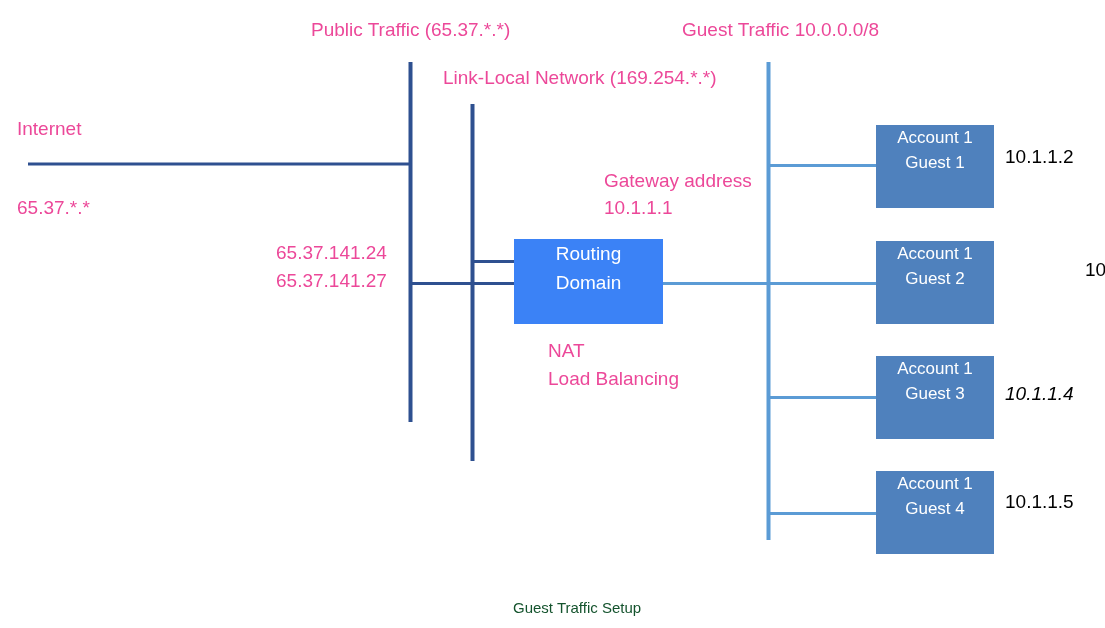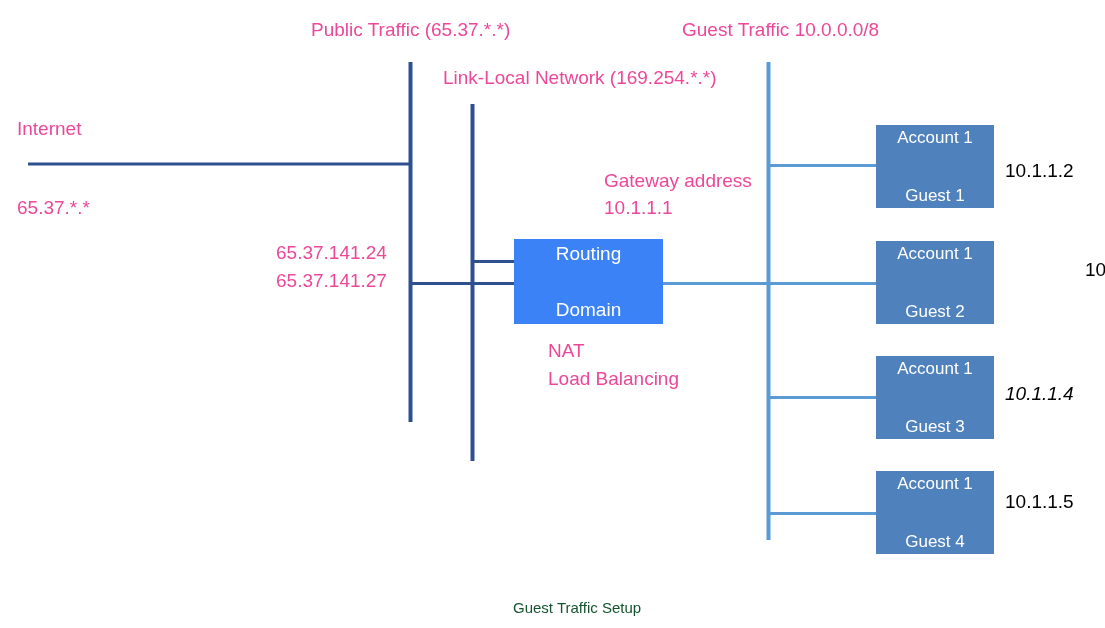--- a/index.html
+++ b/index.html
@@ -31,21 +31,21 @@
     line-height: 26px;
     white-space: pre;
     font-family: "Liberation Sans", sans-serif;
   }
 
   .node {
     position: absolute;
     display: flex;
     flex-direction: column;
     align-items: center;
-    justify-content: space-between;
+    justify-content: flex-start;
     color: #ffffff;
     font-size: 17px;
     line-height: 25px;
     text-align: center;
     font-family: "Liberation Sans", sans-serif;
   }
   .node.guest {
     width: 118px;
     height: 83px;
     background: #4f81bd;
@@ -124,21 +124,21 @@
 
   <div class="node router" style="left:514px; top:239px;">
     <span>Routing</span>
     <span>Domain</span>
   </div>
 
   <div class="node guest" style="left:876px; top:125px;">
     <span>Account 1</span>
     <span>Guest 1</span>
   </div>
-  <div class="ip" style="left:1005px; top:160px;">10.1.1.2</div>
+  <div class="ip" style="left:1005px; top:146px;">10.1.1.2</div>
 
   <div class="node guest" style="left:876px; top:241px;">
     <span>Account 1</span>
     <span>Guest 2</span>
   </div>
   <div class="ip" style="left:1047px; top:259px;margin-left:38px;">10.1.1.3</div>
 
   <div class="node guest" style="left:876px; top:356px;">
     <span>Account 1</span>
     <span>Guest 3</span>

